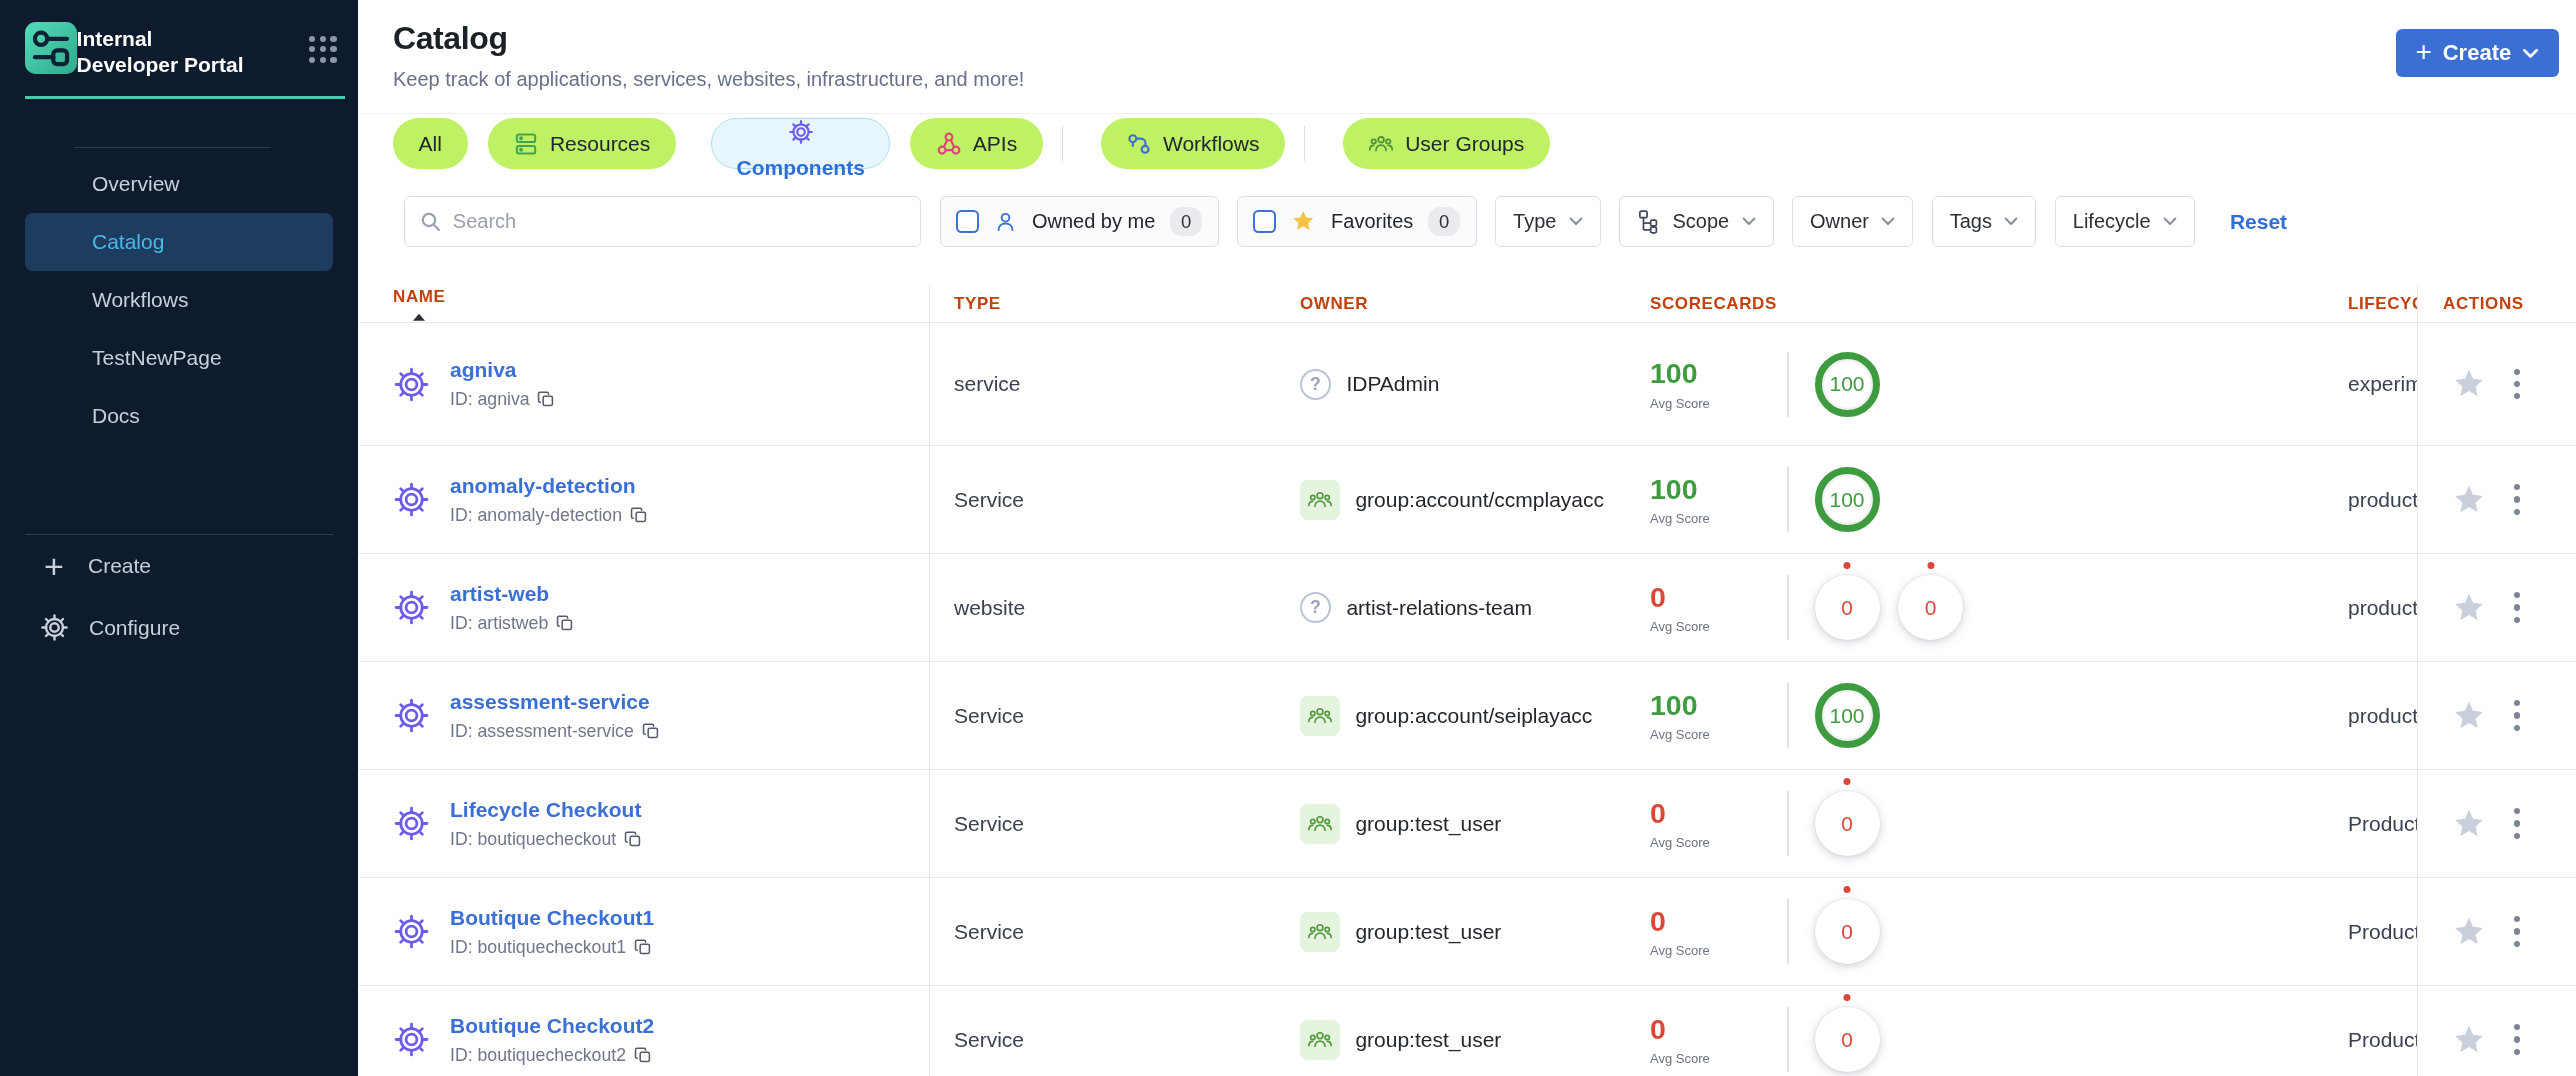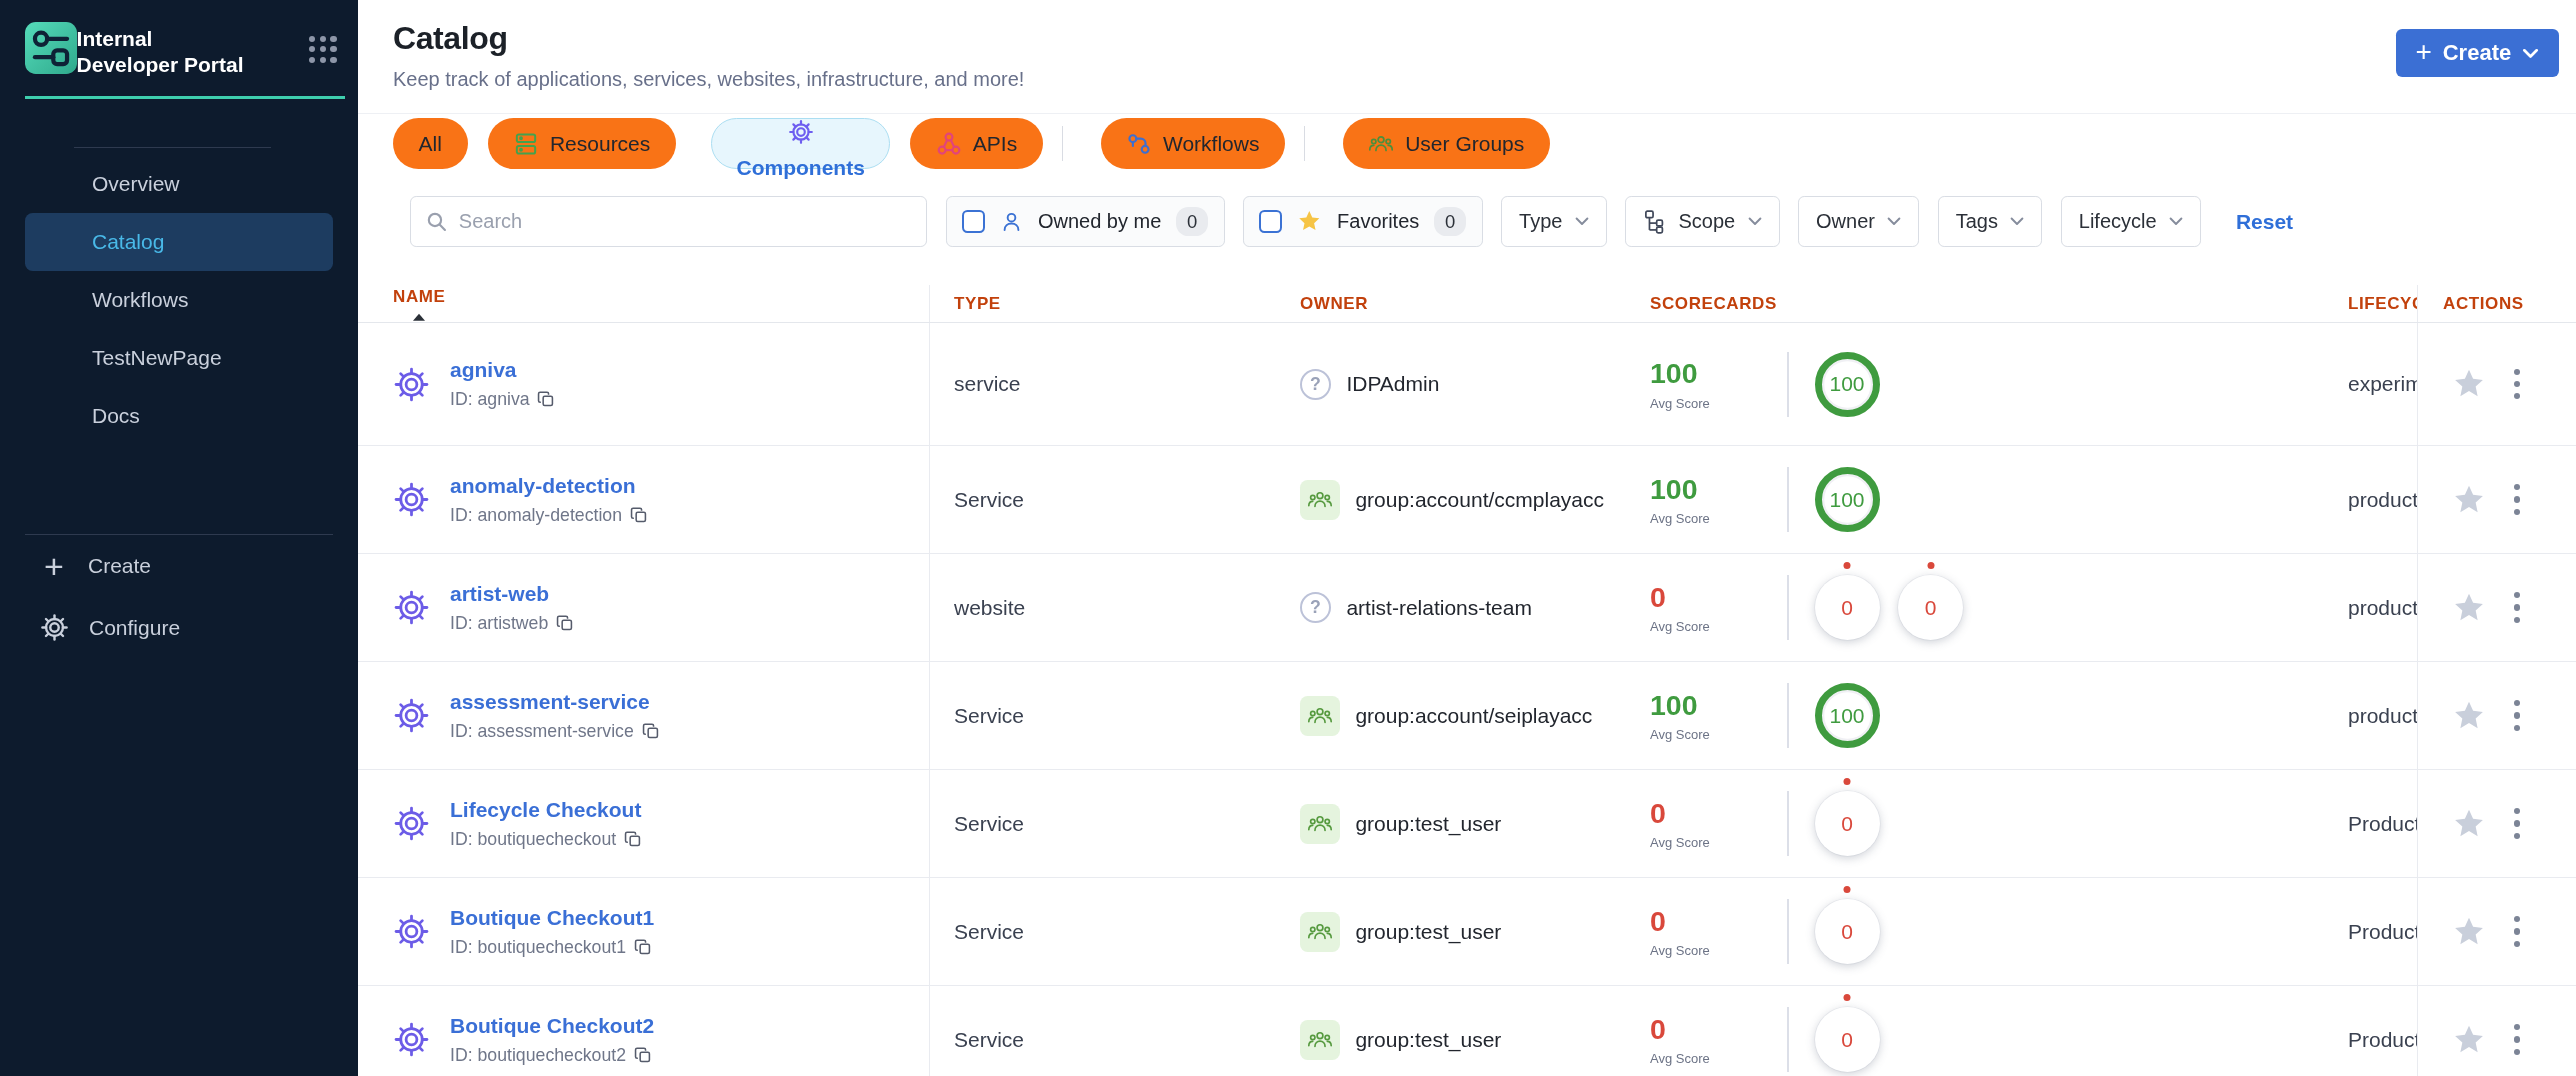--- a/index.html
+++ b/index.html
@@ -27,28 +27,28 @@
   
   .main { flex:1; position:relative; background:#fff; }
   .page-title { position:absolute; top:20px; left:35px; font-size:32px; font-weight:700; color:#1c2128; letter-spacing:-0.4px; }
   .page-subtitle { position:absolute; top:68px; left:35px; font-size:20px; color:#68708a; }
   .create-btn { position:absolute; top:29px; right:17px; height:48px; background:#3b6fd4; color:#fff; border:none; border-radius:6.2px; display:flex; align-items:center; gap:10.8px; padding:0 20px; font-size:22px; font-weight:700; font-family:inherit; cursor:pointer; }
   .create-btn .plus { font-size:28px; font-weight:400; line-height:1; margin-top:-2.3px; }
   .header-divider { position:absolute; top:113px; left:0; right:0; height:0.8px; background:#eef0f4; }
 
   
   .tabs { position:absolute; top:118px; left:35px; display:flex; align-items:center; }
-  .tab { height:51px; border-radius:26px; padding:0 24.6px; display:inline-flex; align-items:center; gap:10.8px; font-size:21px; color:#22262e; background:#f97316; border:1.5px solid transparent; cursor:pointer; white-space:nowrap; }
+  .tab { height:51px; border-radius:26px; padding:0 24.6px; display:inline-flex; align-items:center; gap:10.8px; font-size:21px; color:#22262e; background:#bef264; border:1.5px solid transparent; cursor:pointer; white-space:nowrap; }
   .tab + .tab { margin-left:20px; }
   .tab.components { margin-left:35px; background:#e7f6fd; border-color:#abdef2; color:#2f6fd8; font-weight:600;flex-direction:column; }
   .tab-divider { width:0.8px; height:35px; background:#d9dce3; margin:0 38px 0 19px; }
   .tab-divider + .tab { margin-left:0; }
 
   
-  .filters { position:absolute; top:196px; left:52px; display:flex; align-items:center; }
+  .filters { position:absolute; top:196px; left:46px; display:flex; align-items:center; }
   .search-box { width:517px; height:51px; border:1.5px solid #d9dde4; border-radius:6.2px; background:#fff; display:flex; align-items:center; padding:0 14px; gap:10.8px; }
   .search-box input { border:none; outline:none; font-size:20px; color:#2b3038; width:100%; font-family:inherit; background:transparent; }
   .search-box input::placeholder { color:#9aa0ae; }
   .chip { height:51px; border:1.5px solid #d9dde4; border-radius:6.2px; background:#fafbfc; display:flex; align-items:center; gap:15px; padding:0 15.4px; margin-left:18.5px; cursor:pointer; }
   .chip .label { font-size:20px; color:#22262e; }
   .checkbox { width:23px; height:23px; border:2.3px solid #3b72d4; border-radius:5.4px; background:#fff; flex-shrink:0; }
   .count-badge { background:#e9ebef; border-radius:12.3px; padding:3.1px 10.8px; font-size:18.5px; color:#2b3038; }
   .dropdown { height:51px; border:1.5px solid #d9dde4; border-radius:6.2px; background:#fff; display:flex; align-items:center; gap:12.3px; padding:0 17px; margin-left:18.5px; font-size:20px; color:#2b3038; cursor:pointer; white-space:nowrap; }
   .reset-link { margin-left:35px; font-size:21px; font-weight:600; color:#2f6fd8; cursor:pointer; }
 

